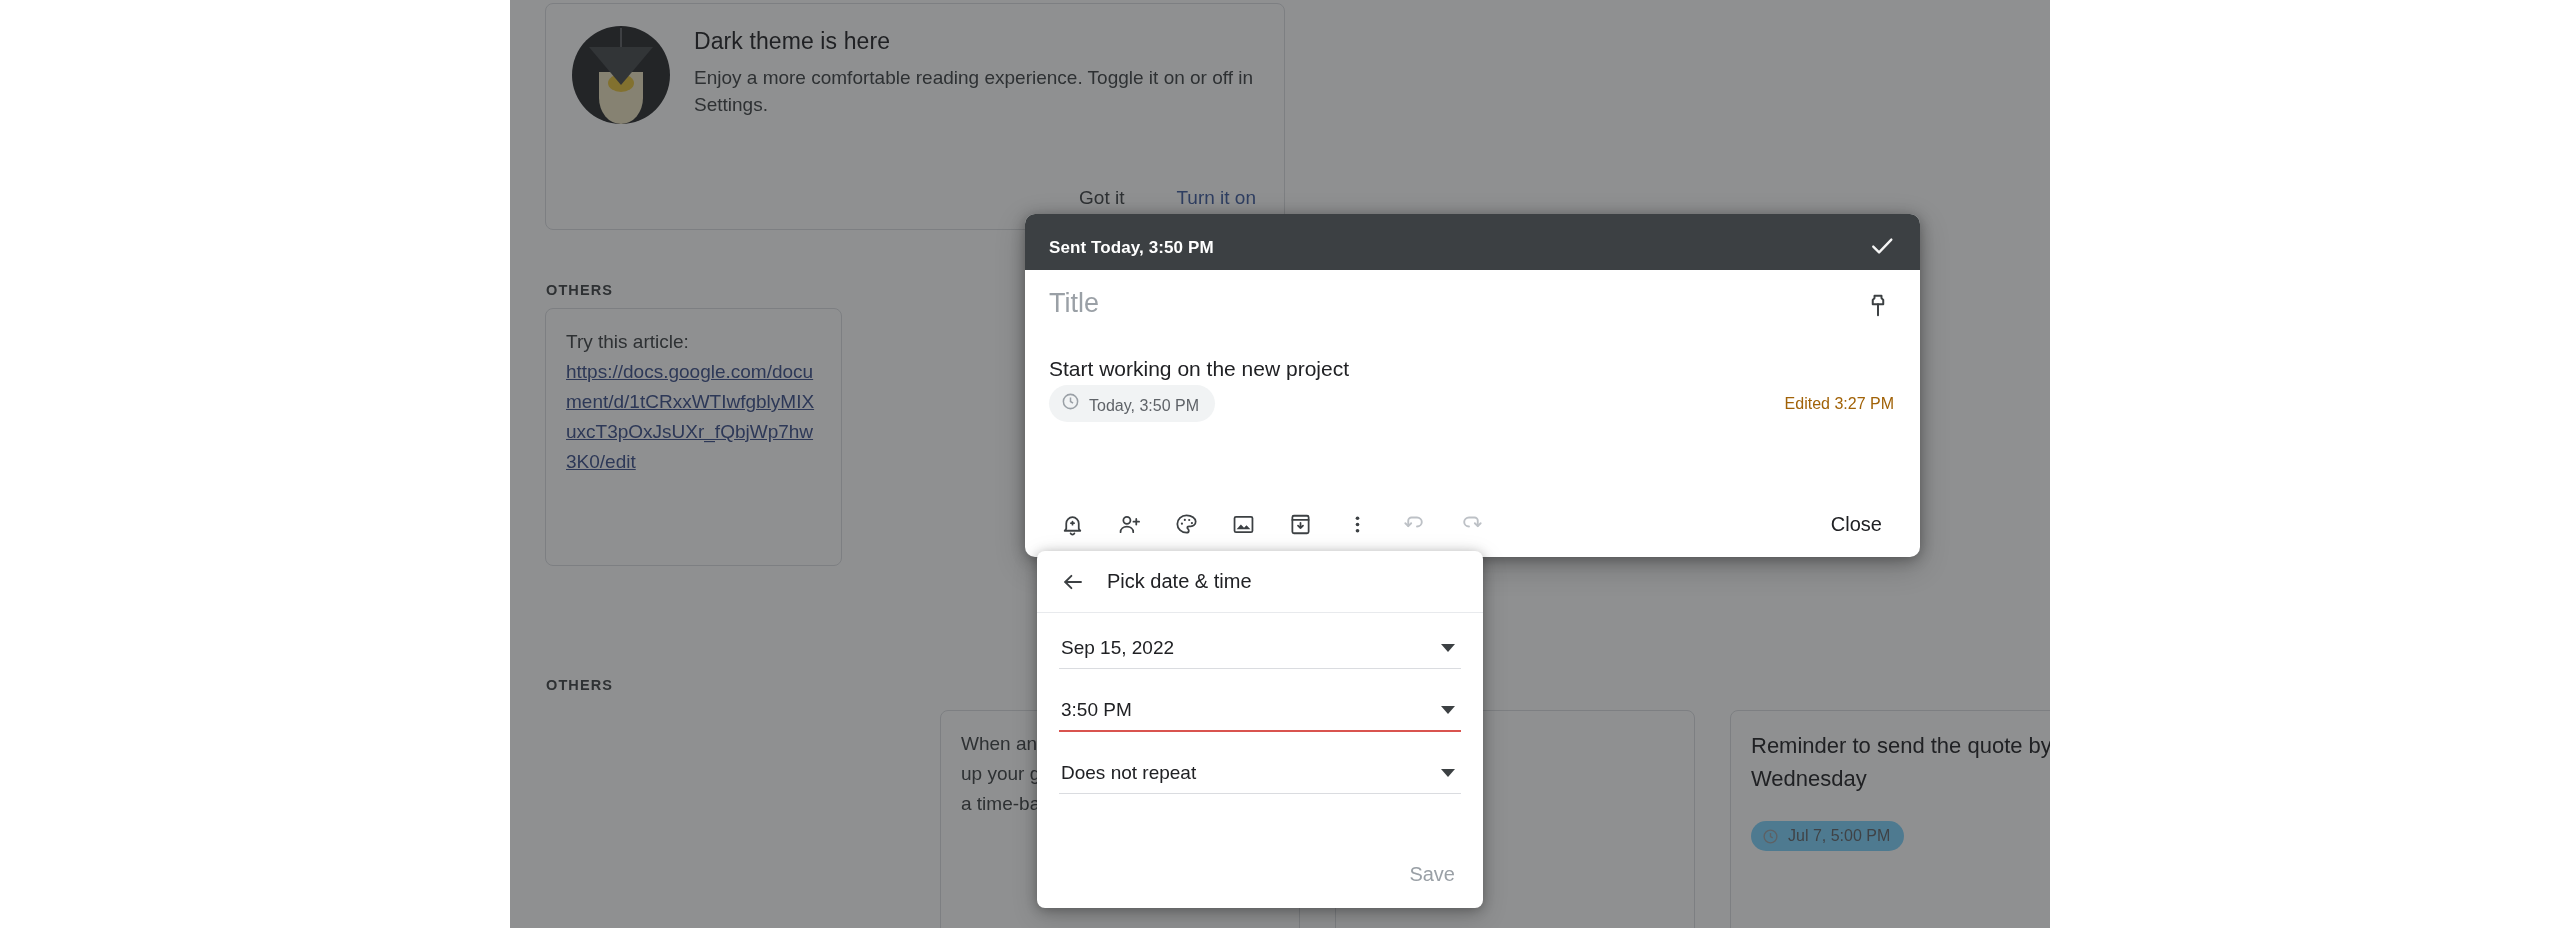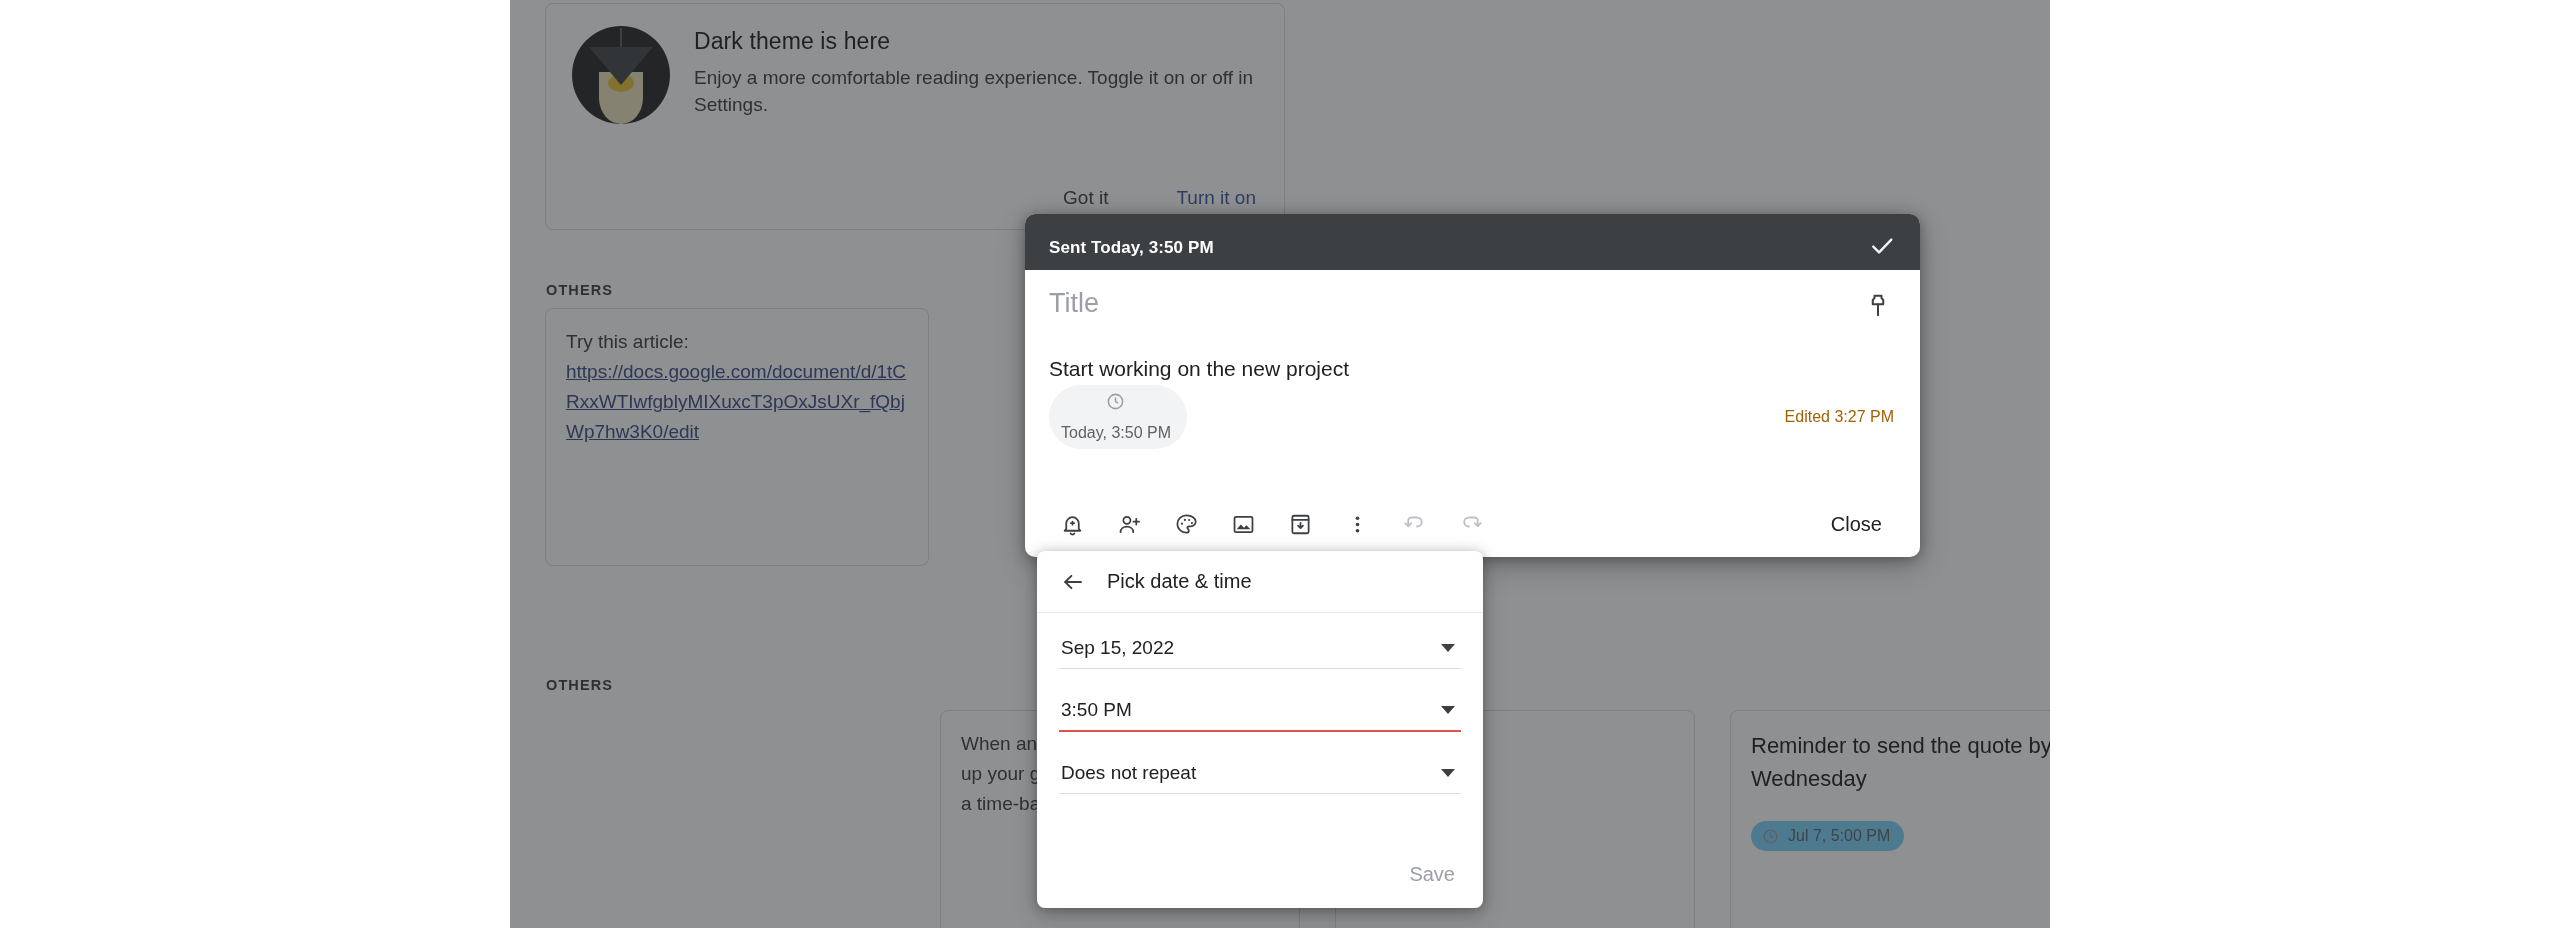--- a/index.html
+++ b/index.html
@@ -61,21 +61,21 @@
   .banner-text { padding-left: 24px; padding-top: 2px; }
   .banner-title {
     font-size: 23px; color: #202124; font-weight: 400; letter-spacing: .1px;
     margin-bottom: 9px;
   }
   .banner-body {
     font-size: 19px; color: #3c4043; line-height: 27px; max-width: 590px;
   }
   .banner-actions {
     position: absolute; right: 22px; bottom: 12px;
-    display: flex; align-items: center; gap: 56px;
+    display: flex; align-items: center; gap: 40px;
   }
   .btn-text {
     font-size: 19px; color: #3c4043; background: none; border: 0;
     cursor: pointer; padding: 8px 6px; font-family: inherit;
   }
   .btn-link { color: #3d5a9e; }
 
   .section-label {
     position: absolute;
     font-size: 14.5px; font-weight: 700; letter-spacing: 1.1px;
@@ -85,21 +85,21 @@
   #label-others { left: 36px; top: 677px; }
 
   .note-card {
     position: absolute;
     border: 1px solid #dadce0;
     border-radius: 8px;
     background: #ffffff;
     padding: 18px 20px;
     overflow: hidden;
   }
-  #note-pinned-link { left: 35px; top: 308px; width: 384px; height: 258px; }
+  #note-pinned-link { left: 35px; top: 308px; width: 297px; height: 258px; }
   .note-line { font-size: 19px; color: #3c4043; line-height: 30px; }
   .note-link {
     color: #3b4f8a; text-decoration: underline;
     word-break: break-all; display: inline;
   }
 
   #note-others-long { left: 430px; top: 710px; width: 360px; height: 260px; }
   #note-others-empty { left: 825px; top: 710px; width: 360px; height: 260px; }
   #note-others-reminder { left: 1220px; top: 710px; width: 360px; height: 260px; }
 
@@ -145,24 +145,24 @@
     padding: 0;
   }
   #note-title-input::placeholder { color: #9aa0a6; }
   #pin-btn { background: none; border: 0; cursor: pointer; padding: 4px; }
   #note-body-text { margin-top: 30px; font-size: 21px; color: #202124; }
   #editor-meta-row {
     position: absolute; left: 24px; right: 26px; top: 115px;
     display: flex; align-items: center; justify-content: space-between;
   }
   .chip-editor {
-    display: inline-flex; align-items: center; gap: 9px;
+    display: inline-flex; align-items: flex-end; gap: 9px;
     background: #f1f3f4; border-radius: 100px;
     padding: 7px 16px 7px 12px;
-    font-size: 16px; color: #5f6368; cursor: pointer; flex-direction: column;
+    font-size: 16px; color: #5f6368; cursor: pointer;
   }
   #edited-label { font-size: 16px; color: #a16207; margin-left: 32px; }
   #editor-toolbar {
     position: absolute; left: 0; right: 0; bottom: 0;
     height: 66px;
     display: flex; align-items: center;
     padding: 0 24px;
   }
   .tool-btn {
     width: 46px; height: 46px; border: 0; background: none; cursor: pointer;

